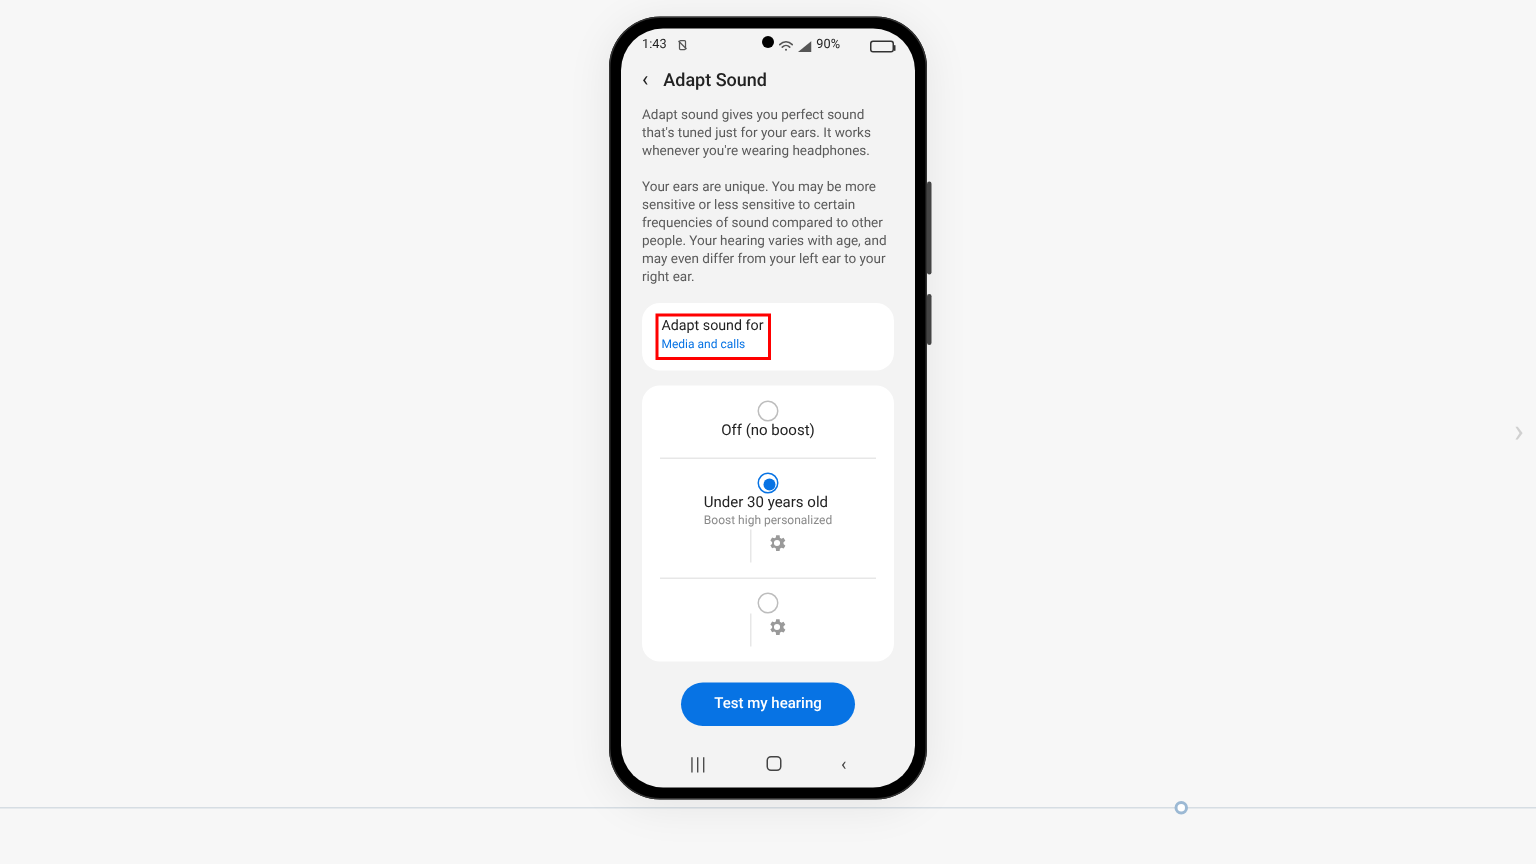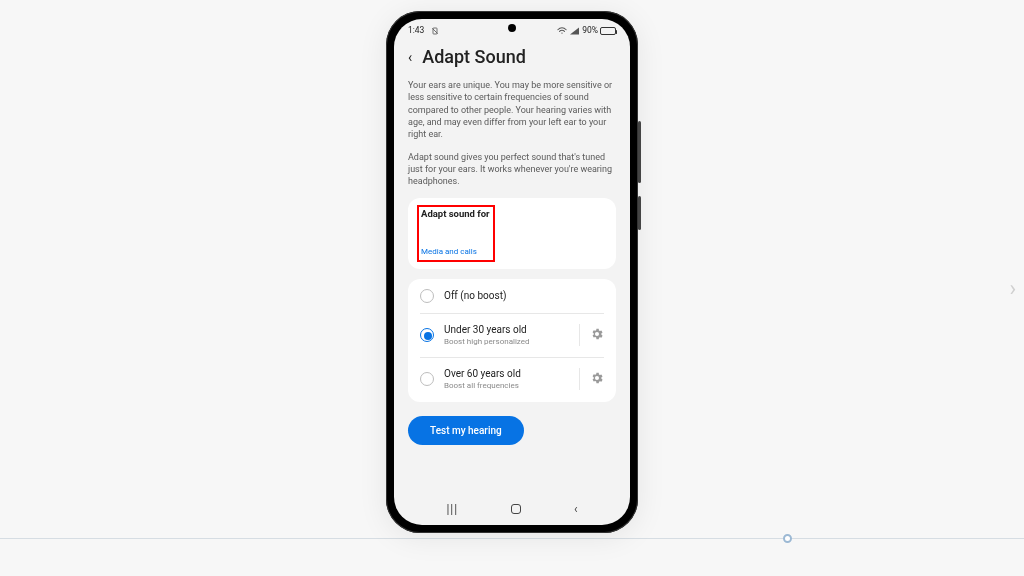--- a/index.html
+++ b/index.html
@@ -36,21 +36,21 @@
   }
   
   .chev-right{
     position:absolute;right:8px;top:50%;transform:translateY(-50%);
     color:#d0d0d0;font-size:22px;
   }
 
   
   .phone{
     position:absolute;left:50%;top:11px;transform:translateX(-50%);
-    width:252px;height:522px;
+    width:212px;height:522px;
     background:#000;border-radius:34px;
     box-shadow:0 0 0 1px #333 inset, 0 4px 30px rgba(0,0,0,.08);
   }
   .side-btn{
     position:absolute;background:#444;border-radius:2px;
   }
   .side-btn.vol{right:-3px;top:110px;width:3px;height:62px;}
   .side-btn.pwr{right:-3px;top:185px;width:3px;height:34px;}
   .screen{
     position:absolute;left:8px;right:8px;top:8px;bottom:8px;
@@ -66,59 +66,59 @@
 
   
   .status{
     display:flex;align-items:center;justify-content:space-between;
     height:20px;padding:4px 14px 0 14px;font-size:8.5px;color:var(--text-dark);
   }
   .status .right{display:flex;align-items:center;gap:3px;}
   .status .ic{display:inline-block;vertical-align:middle;}
   .wifi-ic svg,.sig-ic svg,.nosim-ic svg{display:block;}
   .batt{
-    display:inline-flex;align-items:center;gap:2px;
+    display:inline-flex;align-items:center;gap:20px;
   }
   .batt-body{
     width:16px;height:8px;border:1px solid var(--battery-dark);border-radius:2px;
     position:relative;
   }
   .batt-body::after{content:"";position:absolute;right:-2px;top:2px;width:1.5px;height:4px;background:var(--battery-dark);border-radius:1px;}
   .batt-fill{height:100%;width:90%;background:var(--battery-dark);border-radius:1px;}
 
   
   .hdr{
     display:flex;align-items:center;gap:10px;
     padding:6px 14px 10px 14px;
   }
   .back-ic{font-size:14px;line-height:1;color:var(--text-dark);}
-  .hdr-title{font-size:18px;font-weight:500;color:var(--text-dark);}
+  .hdr-title{font-size:12px;font-weight:500;color:var(--text-dark);}
 
   .content{padding:0 14px 0 14px;color:var(--text-med);font-size:9px;}
   .para{margin:0 0 11px 0;}
 
   .card{
     background:var(--card-bg);border-radius:12px;
     padding:9px 12px;margin-bottom:10px;
   }
   .highlight-box{
     border:2px solid var(--highlight-red);
     display:inline-block;padding:1px 3px 2px 2px;margin:-2px -3px;
   }
-  .adapt-title{color:var(--text-dark);font-size:9.5px;font-weight:bold;}
-  .adapt-sub{color:var(--accent-blue);font-size:8px;margin-top:26px;}
+  .adapt-title{color:var(--text-dark);font-size:9.5px;}
+  .adapt-sub{color:var(--accent-blue);font-size:8px;}
 
   .note{color:var(--text-med);font-size:9px;padding:2px 2px 10px 2px;}
 
   .options-card{
     background:var(--card-bg);border-radius:12px;
   }
   .opt{
-    display:flex;align-items:center;gap:10px;
-    padding:10px 12px;position:relative;
+    display:flex;align-items:center;
+    padding:10px 12px;position:relative;flex-direction:column;
   }
   .opt + .opt::before{
     content:"";position:absolute;left:12px;right:12px;top:0;height:1px;background:var(--divider);
   }
   .radio{
     width:14px;height:14px;border:1.5px solid #bdbdbd;border-radius:50%;
     flex:0 0 auto;position:relative;
   }
   .radio.checked{border-color:var(--accent-blue);}
   .radio.checked::after{
@@ -128,21 +128,21 @@
   .opt-labels{flex:1;min-width:0;}
   .opt-title{color:var(--text-dark);font-size:10px;}
   .opt-sub{color:var(--text-light);font-size:8px;}
   .gear-wrap{
     display:flex;align-items:center;gap:8px;
     border-left:1px solid var(--divider);padding-left:10px;height:22px;
   }
   .gear{color:#9a9a9a;}
 
   .cta{
-    display:flex;padding:14px 0 10px 0;
+    display:flex;justify-content:center;padding:14px 0 10px 0;
   }
   .cta-btn{
     background:var(--accent-blue);color:#fff;border-radius:18px;
     padding:8px 22px;font-size:10px;font-weight:500;
   }
 
   
   .navbar{
     position:absolute;left:0;right:0;bottom:0;height:26px;
     background:transparent;
@@ -195,22 +195,22 @@
         </span>
       </div>
     </div>
 
     <div class="hdr">
       <span class="back-ic">‹</span>
       <span class="hdr-title">Adapt Sound</span>
     </div>
 
     <div class="content">
+      <p class="para">Adapt sound gives you perfect sound that's tuned just for your ears. It works whenever you're wearing headphones.</p>
       <p class="para">Your ears are unique. You may be more sensitive or less sensitive to certain frequencies of sound compared to other people. Your hearing varies with age, and may even differ from your left ear to your right ear.</p>
-      <p class="para">Adapt sound gives you perfect sound that's tuned just for your ears. It works whenever you're wearing headphones.</p>
 
       <div class="card">
         <span class="highlight-box">
           <div class="adapt-title">Adapt sound for</div>
           <div class="adapt-sub">Media and calls</div>
         </span>
       </div>
 
 
       <div class="options-card">
@@ -233,24 +233,20 @@
               <svg width="14" height="14" viewBox="0 0 24 24" fill="#9a9a9a">
                   <path d="M19.4 13a7.6 7.6 0 0 0 .1-1 7.6 7.6 0 0 0-.1-1l2.1-1.6-2-3.4-2.5 1a7.4 7.4 0 0 0-1.7-1L15 3h-4l-.4 2.6a7.4 7.4 0 0 0-1.7 1l-2.5-1-2 3.4L6.5 11a7.6 7.6 0 0 0-.1 1 7.6 7.6 0 0 0 .1 1l-2.1 1.6 2 3.4 2.5-1a7.4 7.4 0 0 0 1.7 1L11 21h4l.4-2.6a7.4 7.4 0 0 0 1.7-1l2.5 1 2-3.4Zm-7.4 2.5A3.5 3.5 0 1 1 15.5 12 3.5 3.5 0 0 1 12 15.5Z"></path>
                 </svg>
             </span>
           </div>
         </div>
 
 
         <div class="opt">
           <div class="radio"></div>
-          <div class="opt-labels">
-            <div class="opt-title">Over 60 years old</div>
-            <div class="opt-sub">Boost all frequencies</div>
-          </div>
           <div class="gear-wrap">
             <span class="gear">
               <svg width="14" height="14" viewBox="0 0 24 24" fill="#9a9a9a">
                   <path d="M19.4 13a7.6 7.6 0 0 0 .1-1 7.6 7.6 0 0 0-.1-1l2.1-1.6-2-3.4-2.5 1a7.4 7.4 0 0 0-1.7-1L15 3h-4l-.4 2.6a7.4 7.4 0 0 0-1.7 1l-2.5-1-2 3.4L6.5 11a7.6 7.6 0 0 0-.1 1 7.6 7.6 0 0 0 .1 1l-2.1 1.6 2 3.4 2.5-1a7.4 7.4 0 0 0 1.7 1L11 21h4l.4-2.6a7.4 7.4 0 0 0 1.7-1l2.5 1 2-3.4Zm-7.4 2.5A3.5 3.5 0 1 1 15.5 12 3.5 3.5 0 0 1 12 15.5Z"></path>
                 </svg>
             </span>
           </div>
         </div>
 
       </div>

